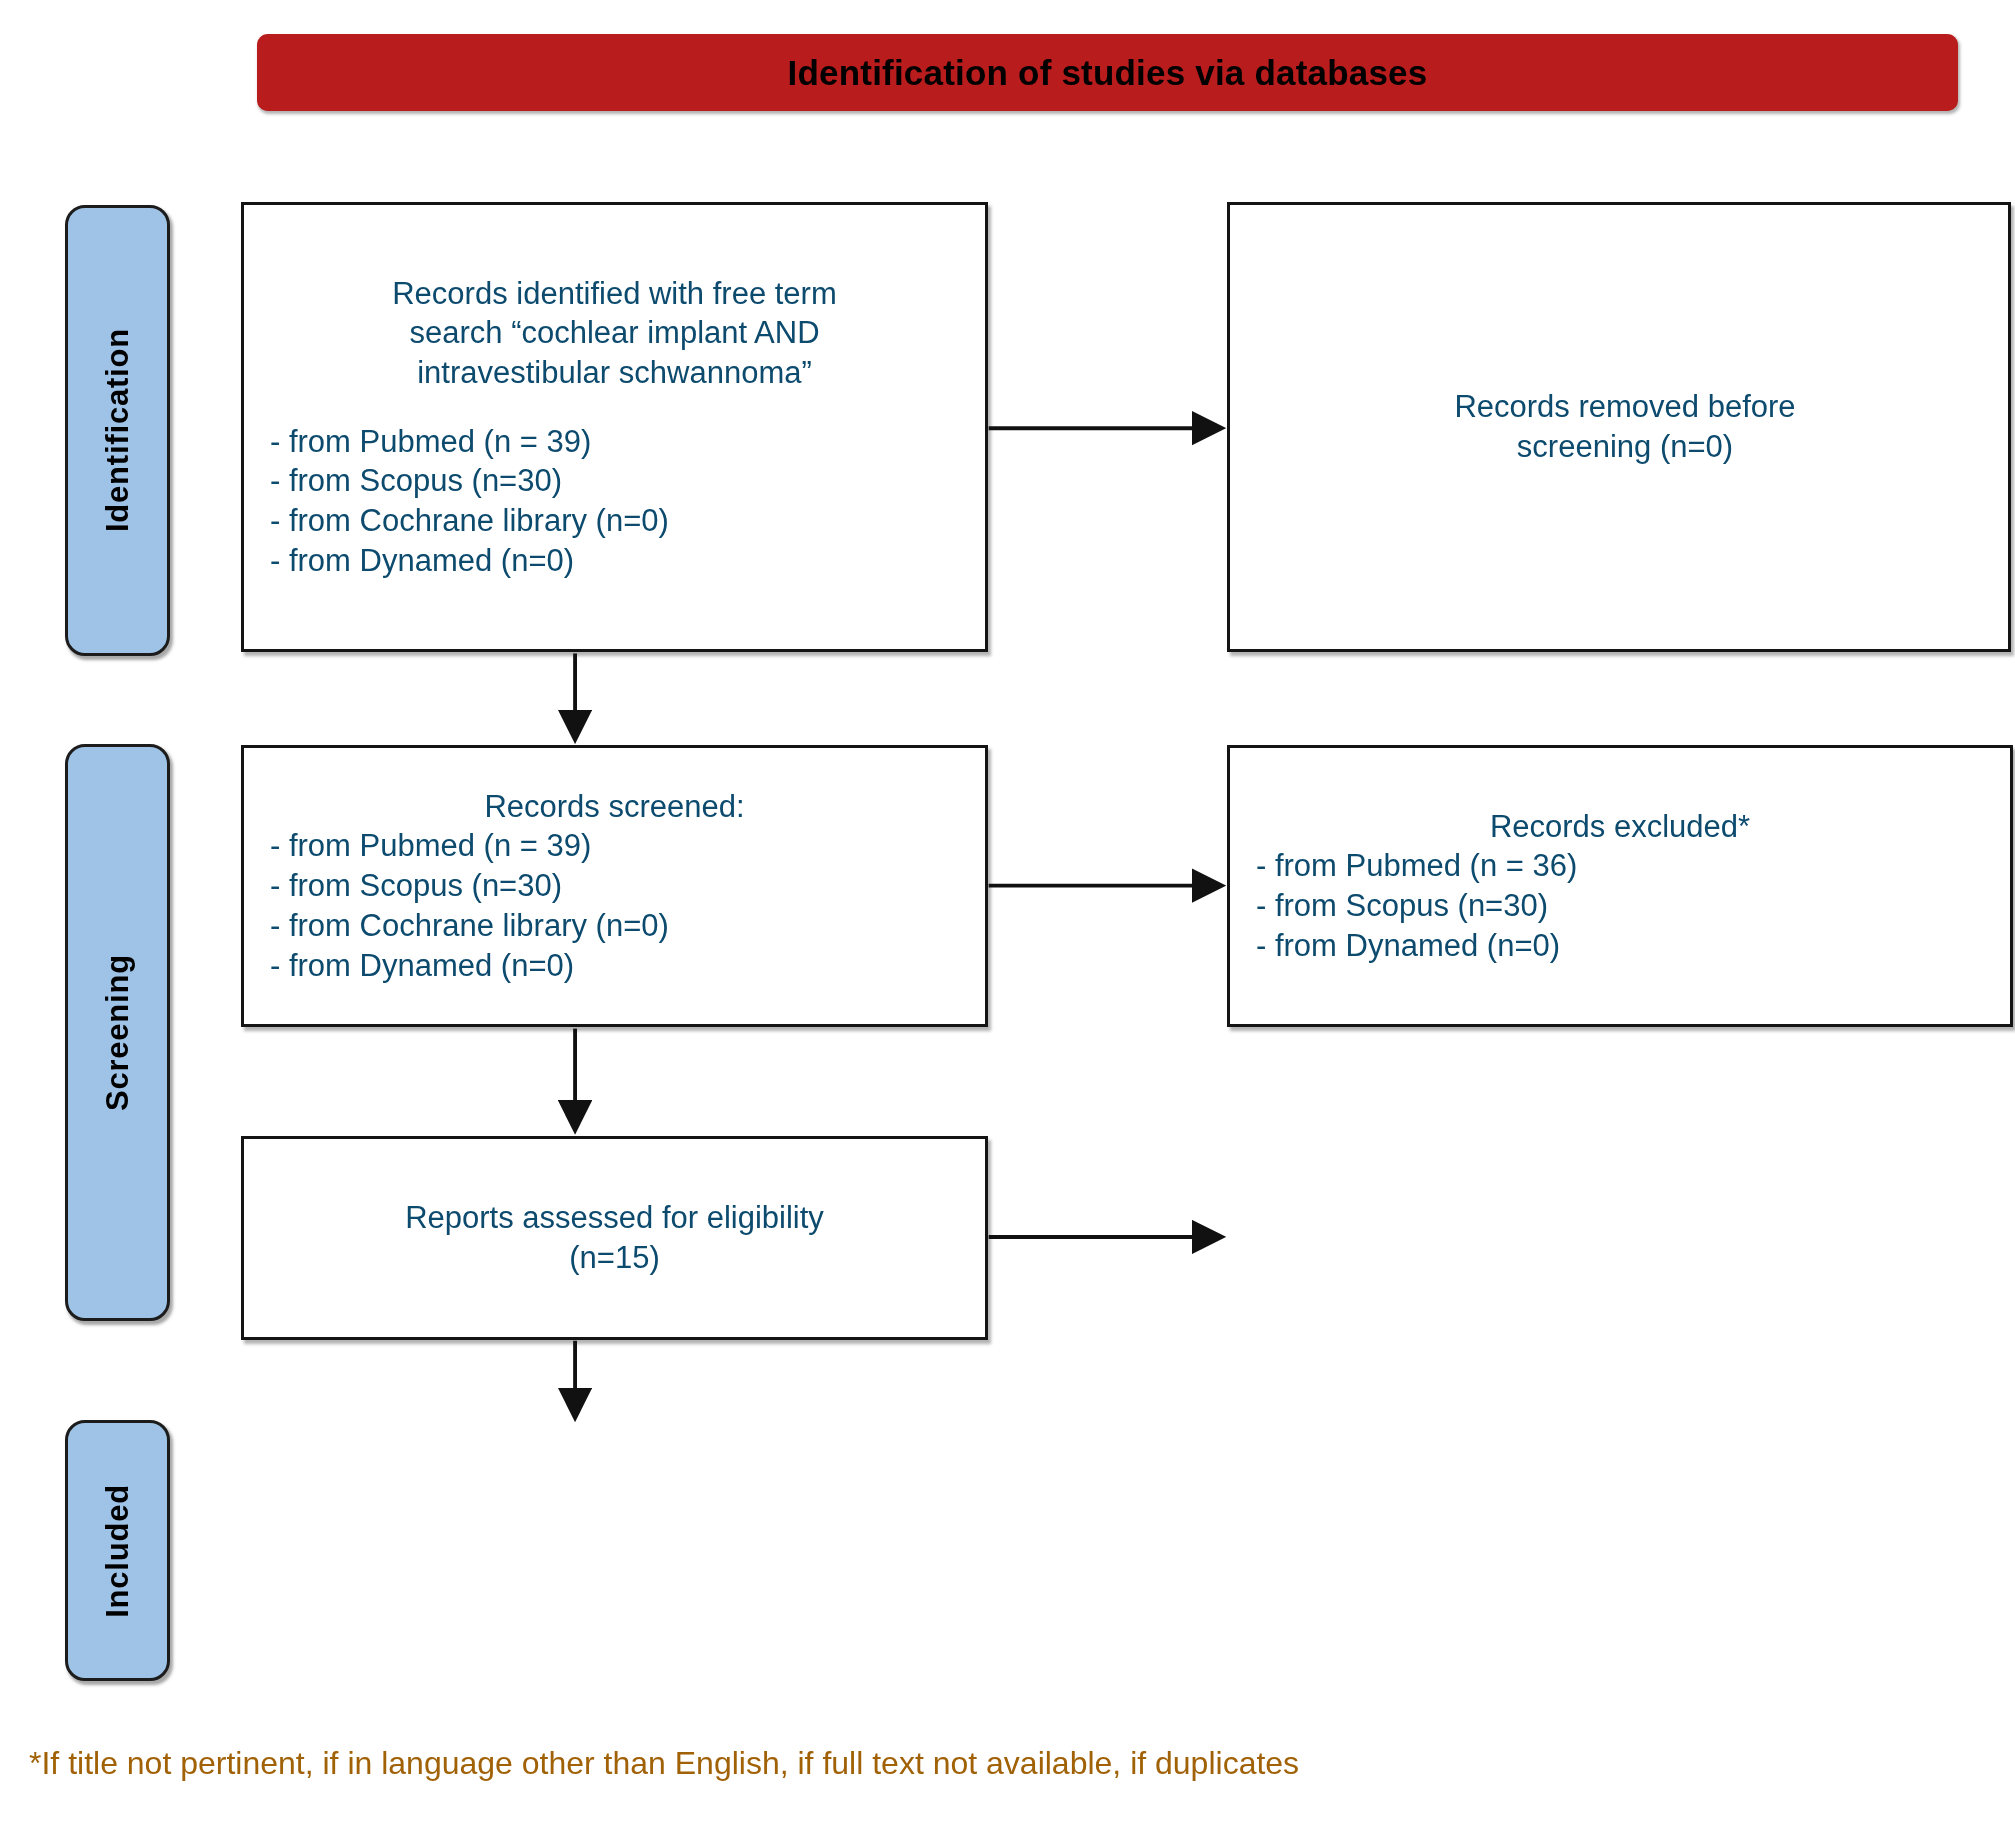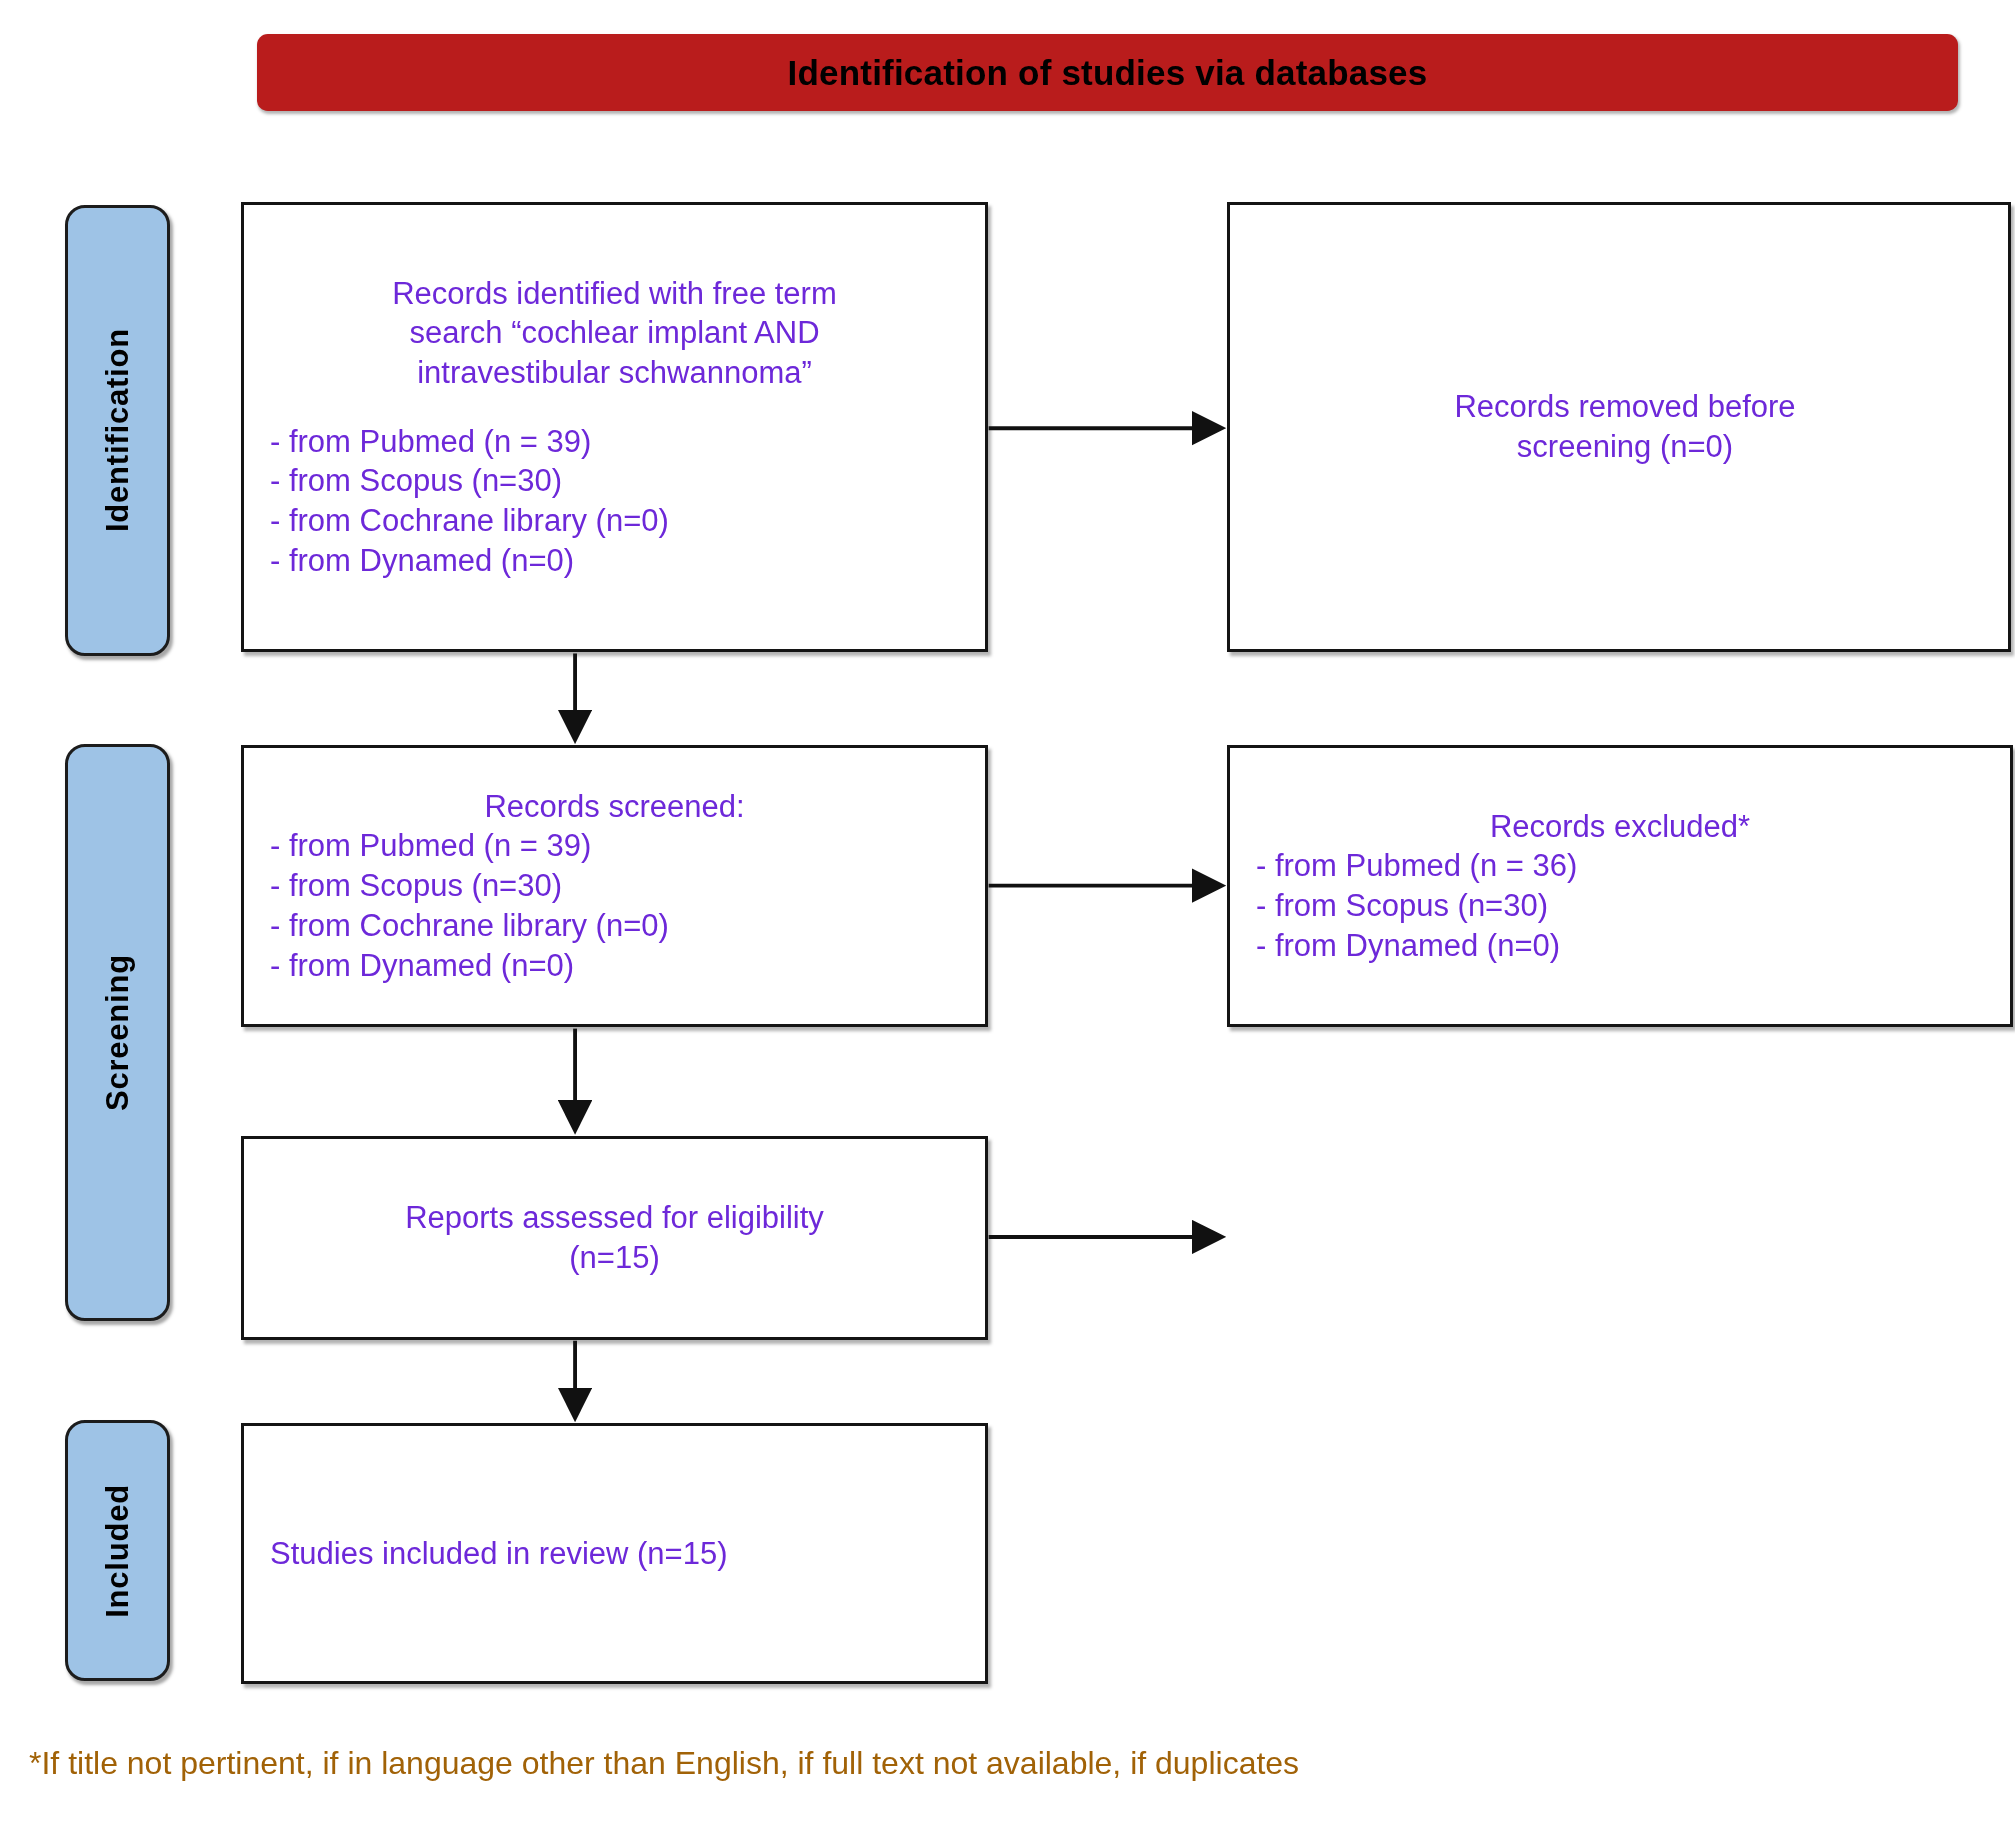--- a/index.html
+++ b/index.html
@@ -76,21 +76,21 @@
     box-shadow: 3.1px 3.8px 3.1px rgba(0,0,0,0.30);
     display: flex;
     flex-direction: column;
     justify-content: center;
   }
   .fbox .inner { padding: 0 26px; }
   .fbox p {
     margin: 0;
     font-size: 31px;
     line-height: 1.28;
-    color: #6d28d9;
+    color: #0c4a6e;
   }
   .centered p { text-align: center; }
   .listline { text-align: left; }
   .gap { height: 29px; }
 
   
   .box-identified  { left: 241px;  top: 202px;  width: 747px;  height: 450px; }
   .box-removed     { left: 1227px; top: 202px;  width: 784px; height: 450px; padding-left: 12px; }
   .box-screened    { left: 241px;  top: 745px;  width: 747px;  height: 282px; }
   .box-excluded    { left: 1227px; top: 745px;  width: 786px; height: 282px; }
@@ -177,25 +177,20 @@
   </div>
 
   <div class="fbox box-eligibility centered">
     <div class="inner">
       <p>Reports assessed for eligibility</p>
       <p>(n=15)</p>
     </div>
   </div>
 
 
-  <div class="fbox box-included">
-    <div class="inner">
-      <p class="listline">Studies included in review (n=15)</p>
-    </div>
-  </div>
 
   <svg class="arrows" viewBox="0 0 2621 2383" width="2015" height="1832">
     <defs>
       <marker id="ah" markerWidth="9" markerHeight="9" refX="7.6" refY="4.5" orient="auto" markerUnits="strokeWidth">
         <path d="M0,0 L9,4.5 L0,9 z" fill="#111111"></path>
       </marker>
     </defs>
 
     <line x1="1286" y1="557" x2="1588" y2="557" stroke="#111111" stroke-width="5" marker-end="url(#ah)"></line>
 

